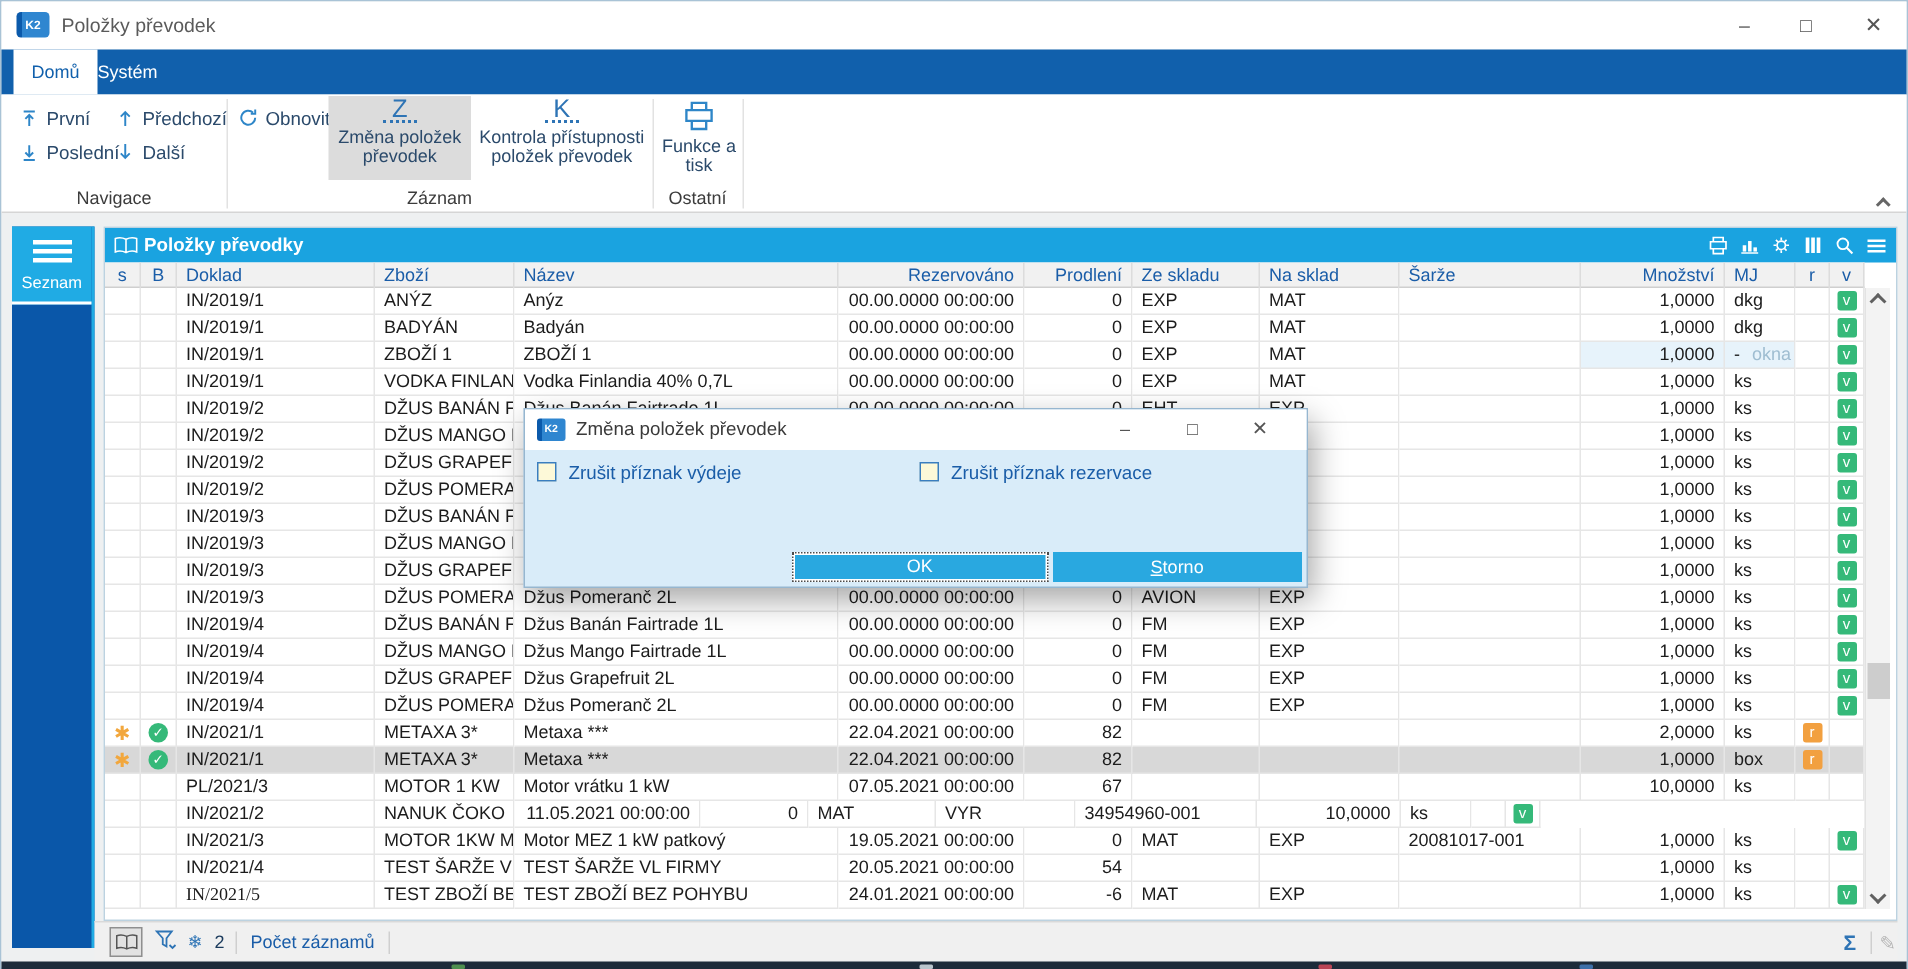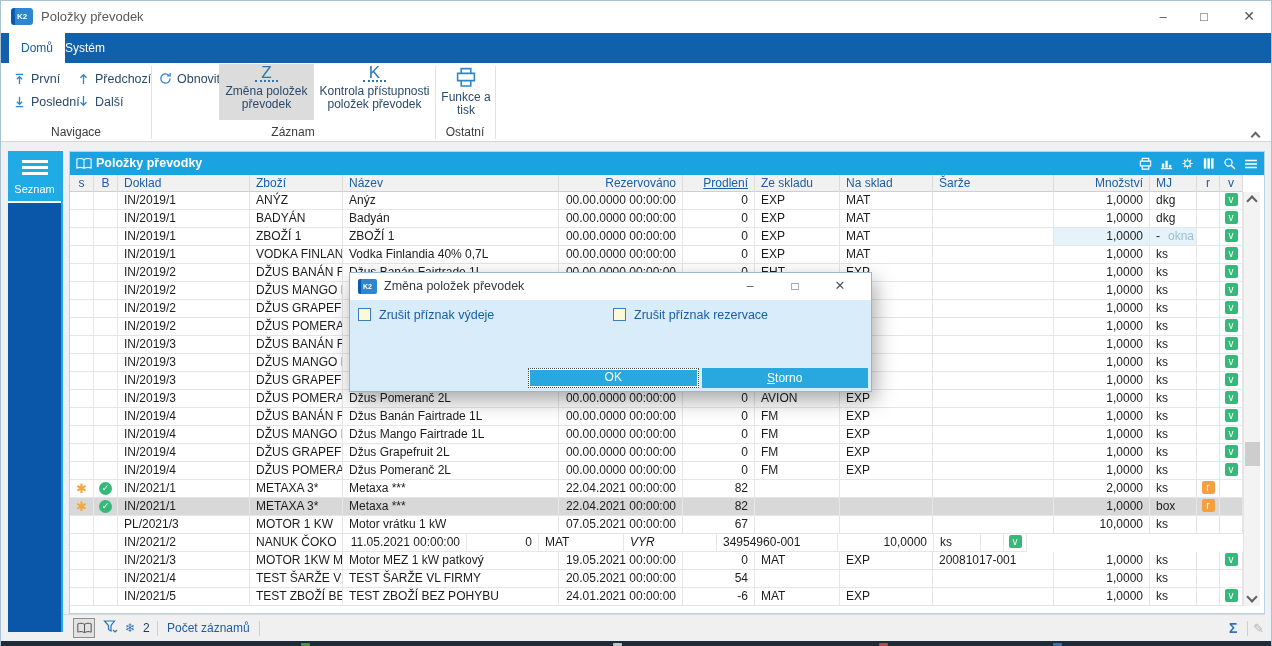--- a/index.html
+++ b/index.html
@@ -224,21 +224,21 @@
               <path d="M2 4.5h12M2 8h12M2 11.5h12" stroke="#fff" stroke-width="1.7"></path>
             </svg></span>
       </div>
       <div class="colheader">
           <div class="hcell ac" style="width: 24px;">s</div>
           <div class="hcell ac" style="width: 24px;">B</div>
           <div class="hcell al" style="width: 132px;">Doklad</div>
           <div class="hcell al" style="width: 93px;">Zboží</div>
           <div class="hcell al" style="width: 216px;">Název</div>
           <div class="hcell ar" style="width: 124px;">Rezervováno</div>
-          <div class="hcell ar" style="width: 72px; text-decoration: underline;">Prodlení</div>
+          <div class="hcell ar" style="width: 72px;">Prodlení</div>
           <div class="hcell al" style="width: 85px;">Ze skladu</div>
           <div class="hcell al" style="width: 93px;">Na sklad</div>
           <div class="hcell al" style="width: 121px;">Šarže</div>
           <div class="hcell ar" style="width: 96px;">Množství</div>
           <div class="hcell al" style="width: 47px;">MJ</div>
           <div class="hcell ac" style="width: 23px;">r</div>
           <div class="hcell ac" style="width: 23px;">v</div>
         </div>
       <div class="tbody">
           <div class="trow">
@@ -546,21 +546,21 @@
             <div class="cell ac" style="width: 23px;"></div>
           </div>
           <div class="trow">
             <div class="cell ac" style="width: 24px;"></div>
             <div class="cell ac" style="width: 24px;"></div>
             <div class="cell al" style="width: 132px;">IN/2021/2</div>
             <div class="cell al" style="width: 93px;">NANUK ČOKO</div>
             <div class="cell ar" style="width: 124px;">11.05.2021 00:00:00</div>
             <div class="cell ar" style="width: 72px;">0</div>
             <div class="cell al" style="width: 85px;">MAT</div>
-            <div class="cell al" style="width: 93px; font-style: italic;">VYR</div>
+            <div class="cell al" style="width: 93px;">VYR</div>
             <div class="cell al" style="width: 121px;">34954960-001</div>
             <div class="cell ar" style="width: 96px;">10,0000</div>
             <div class="cell al" style="width: 47px;">ks</div>
             <div class="cell ac" style="width: 23px;"></div>
             <div class="cell ac" style="width: 23px;"><span class="badge bv">v</span></div>
           </div>
           <div class="trow">
             <div class="cell ac" style="width: 24px;"></div>
             <div class="cell ac" style="width: 24px;"></div>
             <div class="cell al" style="width: 132px;">IN/2021/3</div>
@@ -588,21 +588,21 @@
             <div class="cell al" style="width: 93px;"></div>
             <div class="cell al" style="width: 121px;"></div>
             <div class="cell ar" style="width: 96px;">1,0000</div>
             <div class="cell al" style="width: 47px;">ks</div>
             <div class="cell ac" style="width: 23px;"></div>
             <div class="cell ac" style="width: 23px;"></div>
           </div>
           <div class="trow">
             <div class="cell ac" style="width: 24px;"></div>
             <div class="cell ac" style="width: 24px;"></div>
-            <div class="cell al" style="width: 132px;">IN/2021/5</div>
+            <div class="cell al" style="width: 132px; font-family: Liberation Serif, serif;">IN/2021/5</div>
             <div class="cell al" style="width: 93px;">TEST ZBOŽÍ BEZ P...</div>
             <div class="cell al" style="width: 216px;">TEST ZBOŽÍ BEZ POHYBU</div>
             <div class="cell ar" style="width: 124px;">24.01.2021 00:00:00</div>
             <div class="cell ar" style="width: 72px;">-6</div>
             <div class="cell al" style="width: 85px;">MAT</div>
             <div class="cell al" style="width: 93px;">EXP</div>
             <div class="cell al" style="width: 121px;"></div>
             <div class="cell ar" style="width: 96px;">1,0000</div>
             <div class="cell al" style="width: 47px;">ks</div>
             <div class="cell ac" style="width: 23px;"></div>

